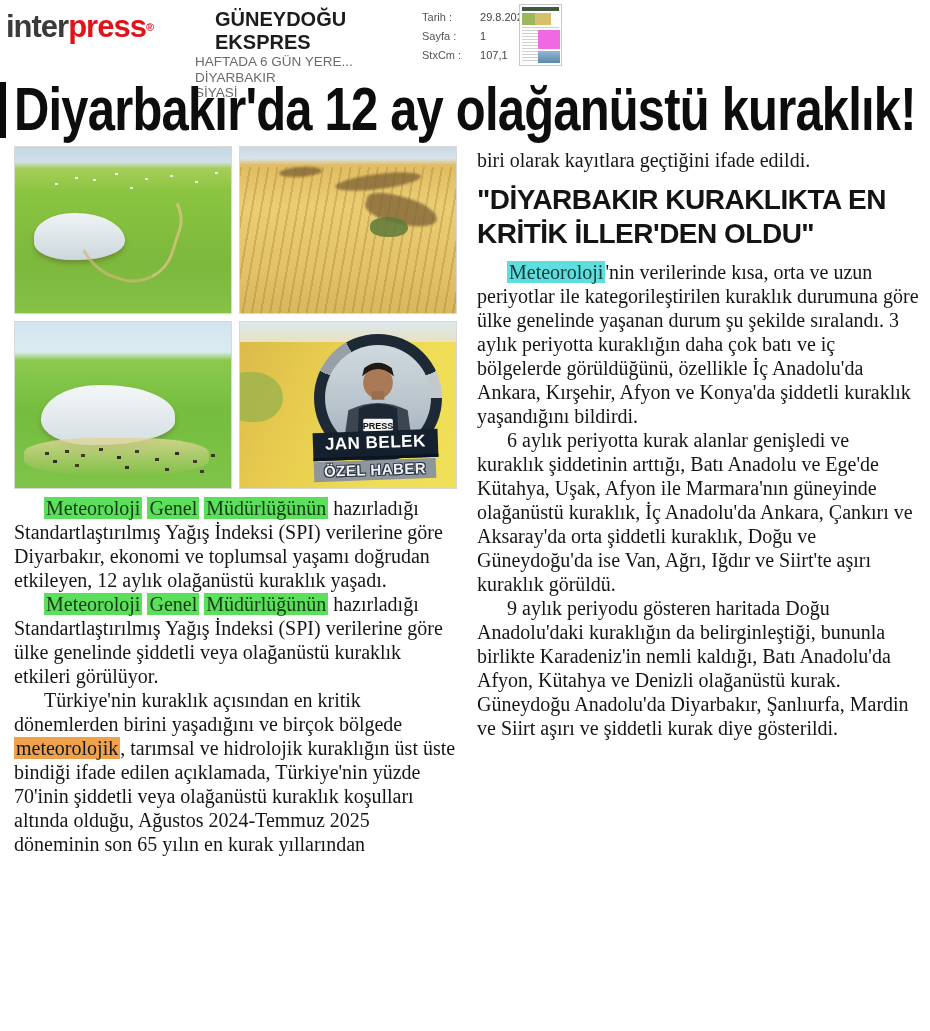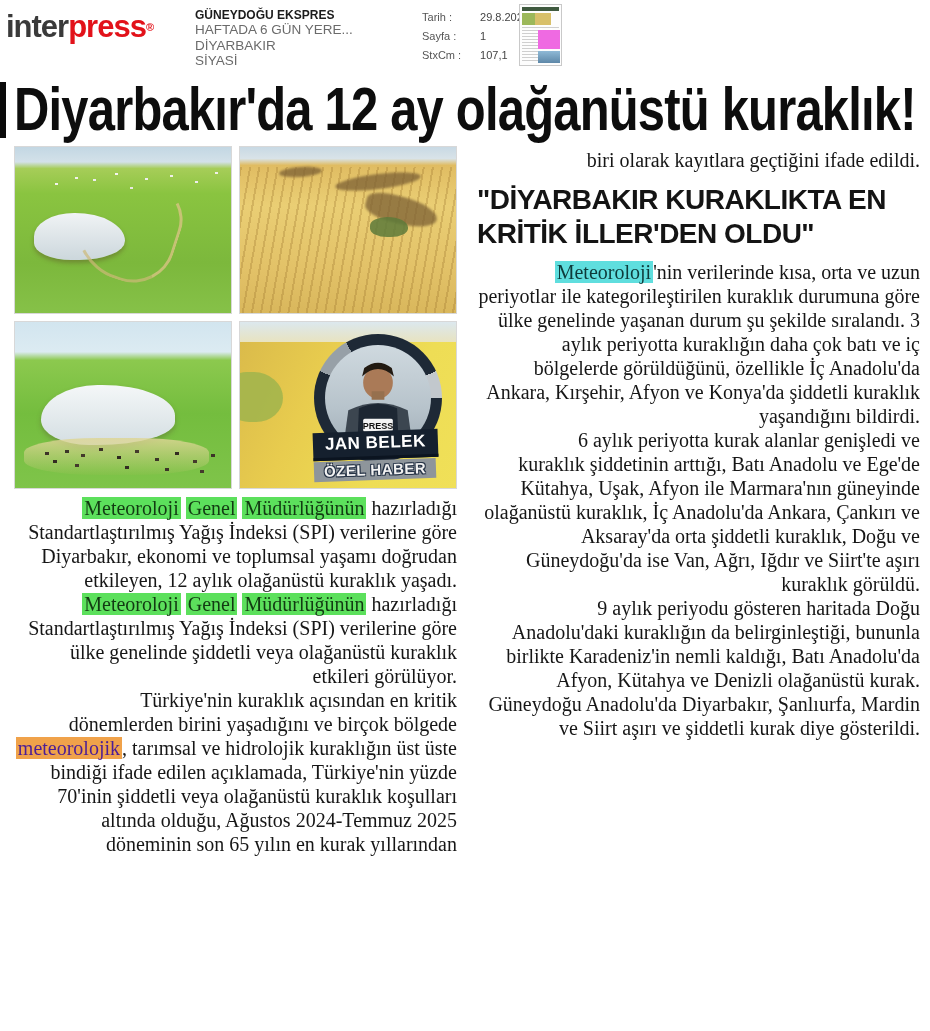--- a/index.html
+++ b/index.html
@@ -10,21 +10,21 @@
     font-family:"Liberation Serif","DejaVu Serif",serif; color:#1a1a1a;
   }
 
   
   .ip-header { display:flex; align-items:flex-start; padding:6px 10px 0 6px; height:72px; font-family:"Liberation Sans","DejaVu Sans",sans-serif; }
   .logo { font-weight:bold; font-size:31px; letter-spacing:-1px; line-height:34px; margin:4px 42px 0 0; white-space:nowrap; }
   .logo-inter { color:#3a3a3a; }
   .logo-press { color:var(--logo-red,#e2121a); }
   .logo-reg { color:var(--logo-red,#e2121a); font-size:11px; vertical-align:top; }
   .pub-info { width:225px; margin-top:2px; }
-  .pub-name { font-weight:bold; font-size:12px; color:#1c1c1c; letter-spacing:0; }
+  .pub-name { font-weight:bold; font-size:20px; color:#1c1c1c; letter-spacing:0;margin-left:20px; }
   .pub-line { font-size:13.5px; color:#6b6b6b; line-height:15.5px; }
   .meta { margin:2px 0 0 2px; font-size:11px; color:#555; width:130px; }
   .meta-row { display:flex; line-height:19px; }
   .meta-label { width:58px; }
   .meta-value { color:#444; }
   
   .thumb { position:absolute; left:519px; top:4px; width:43px; height:62px; background:#fdfdfd; border:1px solid #c9c9c9; cursor:pointer; }
   .thumb-head { position:absolute; left:2px; top:2px; right:2px; height:4px; background:#3f5a3f; }
   .thumb-photo { position:absolute; left:2px; top:8px; right:10px; height:12px; background:linear-gradient(90deg,#9cb85a 0 45%,#d8c06a 45% 100%); }
   .thumb-cols { position:absolute; left:2px; top:22px; right:2px; bottom:2px;
@@ -72,26 +72,26 @@
     background:conic-gradient(from 200deg,#1e2936 0 95deg,#97a0a7 95deg 130deg,#1e2936 130deg 225deg,#c2c8cd 225deg 250deg,#1e2936 250deg 360deg); }
   .rep-inner { position:absolute; inset:11px; border-radius:50%; overflow:hidden; background:linear-gradient(180deg,#cfd9df 0%,#b7c3cb 60%,#9fadb6 100%); }
   .rep-inner svg { position:absolute; left:0; top:6px; width:100%; height:100%; }
   .badges { position:absolute; right:6px; bottom:8px; width:150px; text-align:center; font-family:"Liberation Sans","DejaVu Sans",sans-serif; }
   .badge { display:inline-block; font-weight:bold; white-space:nowrap; }
   .badge-name { background:#15202e; color:#fff; font-size:17px; padding:2px 12px 3px; transform:rotate(-2deg); letter-spacing:.5px; border-bottom:3px solid #0b1420; }
   .badge-tag { background:#8e959b; color:#f2f2f2; font-size:15px; padding:1px 10px 2px; transform:rotate(-2deg); margin-top:1px; letter-spacing:.5px;
     text-shadow:1px 1px 0 #273447,-1px 1px 0 #273447,1px -1px 0 #273447,-1px -1px 0 #273447; }
 
   
-  .article-col p.body-p { font-size:20px; line-height:24px; color:#161616; text-align:right; }
+  .article-col p.body-p { font-size:20px; line-height:24px; color:#161616; text-align:left; }
   .article-col p.indent { text-indent:30px; }
   .hl { padding:0 2px; }
   .hl-green { background:var(--hl-green,#5ce05c); color:#123a12; }
   .hl-cyan { background:var(--hl-cyan,#5fdede); color:#0e3a3a; }
-  .hl-orange { background:var(--hl-orange,#f0a24a); color:#4c1d95; }
+  .hl-orange { background:var(--hl-orange,#f0a24a); color:#0f172a; }
   h2.subhead { font-family:"Liberation Sans","DejaVu Sans",sans-serif; font-weight:bold; color:#141414;
     font-size:28px; line-height:34px; letter-spacing:-.5px; margin:11px 0 9px; }
 </style>
 </head>
 <body>
 
 <div class="page">
 
   <header class="ip-header">
     <div class="logo"><span class="logo-inter">inter</span><span class="logo-press">press</span><span class="logo-reg">®</span></div>

